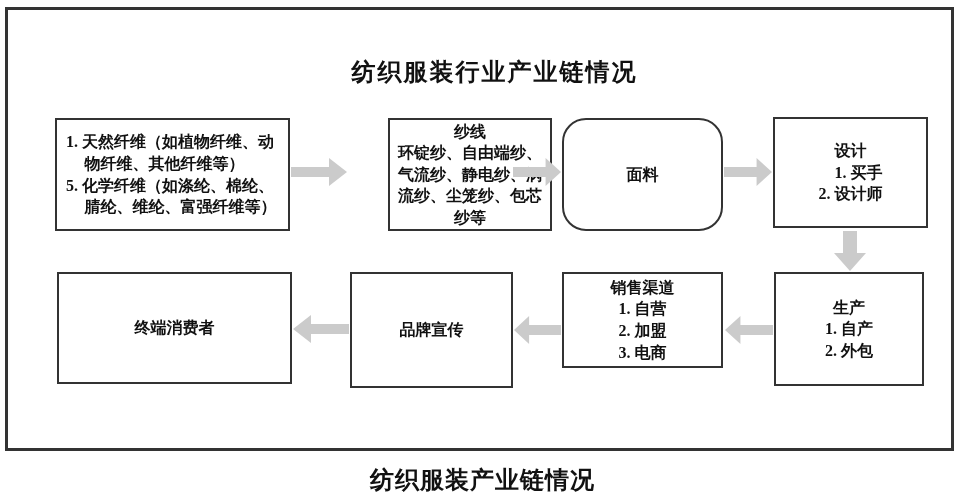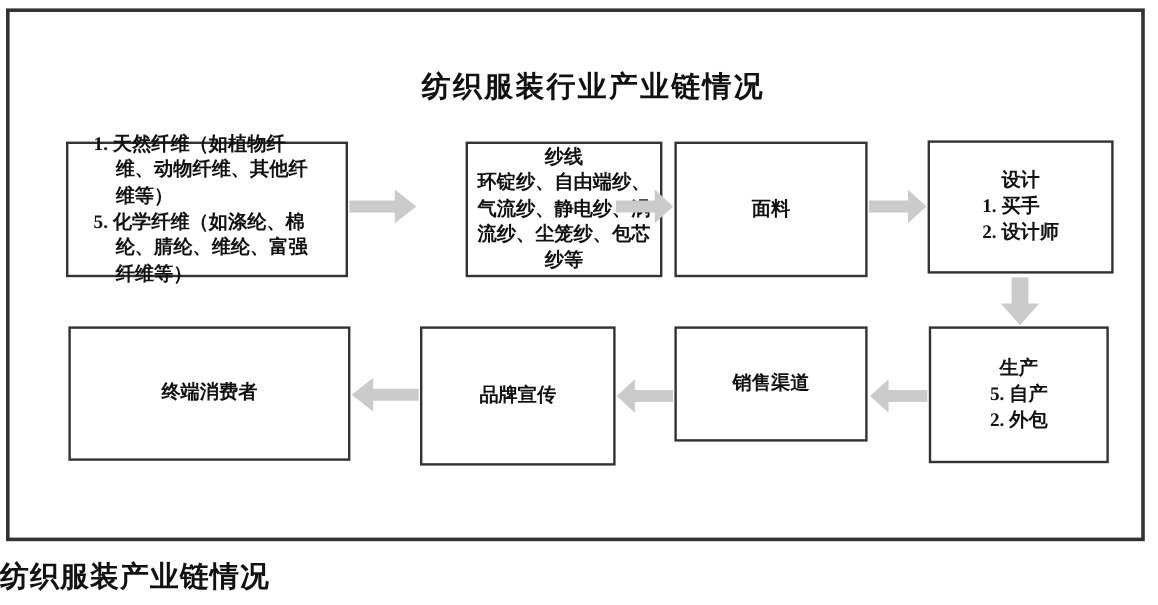--- a/index.html
+++ b/index.html
@@ -21,46 +21,46 @@
     position: absolute; left: 5px; top: 7px; width: 949px; height: 444px;
     border: 3px solid var(--border); background: var(--bg);
   }
   .diagram-title {
     position: absolute; left: 0; right: 0; top: 56px;
     text-align: center; text-indent: 24px;
     font-size: 24px; font-weight: bold; letter-spacing: 2px; font-family: Liberation Serif, serif;
   }
   .caption {
     position: absolute; left: 0; right: 0; top: 464px;
-    text-align: left; font-size: 24px; font-weight: bold; letter-spacing: 1px;
+    text-align: center; font-size: 24px; font-weight: bold; letter-spacing: 1px;
   }
   .box {
     position: absolute;
     border: 2px solid var(--border);
     background: var(--bg);
     display: flex; flex-direction: column;
     align-items: center; justify-content: center;
     font-weight: bold; font-size: 16px; line-height: 1.35;
     padding: 4px 6px;
   }
   
-  .box-fiber     { left: 55px;  top: 118px; width: 235px; height: 113px; align-items: stretch; padding: 6px 21px; }
+  .box-fiber     { left: 55px;  top: 118px; width: 235px; height: 113px; align-items: stretch; padding: 6px 9px; }
   .box-yarn      { left: 348px; top: 118px; width: 164px; height: 113px; margin-left: 40px; }
-  .box-fabric    { left: 562px; top: 118px; width: 161px; height: 113px; }
+  .box-fabric    { left: 562px; top: 118px; width: 161px; height: 113px; border-radius: 24px; }
   .box-design    { left: 773px; top: 117px; width: 155px; height: 111px; }
   
   .box-production{ left: 774px; top: 272px; width: 150px; height: 114px; font-family: Liberation Serif, serif; }
   .box-sales     { left: 562px; top: 272px; width: 161px; height: 96px; }
   .box-brand     { left: 350px; top: 272px; width: 163px; height: 116px; }
   .box-consumer  { left: 57px;  top: 272px; width: 235px; height: 112px; }
 
   .box-title { text-align: center; }
   .box-body  { text-align: center; }
   .hang-item { text-align: left; padding-left: 1.15em; text-indent: -1.15em; }
-  .num-list  { display: inline-block; text-align: left; }
+  .num-list  { display: inline-block; text-align: right; }
   .single-label { text-align: left; }
 
   .arrow { position: absolute; }
   .arrow svg { display: block; width: 100%; height: 100%; }
   .arrow polygon { fill: var(--arrow); }
 
   .arrow-1 { left: 291px; top: 158px; width: 56px; height: 28px; }
   .arrow-2 { left: 513px; top: 158px; width: 48px; height: 28px; }
   .arrow-3 { left: 724px; top: 158px; width: 48px; height: 28px; }
   .arrow-4 { left: 834px; top: 231px; width: 32px; height: 40px; }
@@ -95,27 +95,32 @@
     <div class="box-title">设计</div>
     <div class="num-list">
       <div>1. 买手</div>
       <div>2. 设计师</div>
     </div>
   </div>
 
   <div class="box box-production">
     <div class="box-title">生产</div>
     <div class="num-list">
-      <div>5. 自产</div>
+      <div>1. 自产</div>
       <div>2. 外包</div>
     </div>
   </div>
 
   <div class="box box-sales">
     <div class="box-title">销售渠道</div>
+    <div class="num-list">
+      <div>1. 自营</div>
+      <div>2. 加盟</div>
+      <div>3. 电商</div>
+    </div>
   </div>
 
   <div class="box box-brand">
     <div class="single-label">品牌宣传</div>
   </div>
 
   <div class="box box-consumer">
     <div class="single-label">终端消费者</div>
   </div>
 

